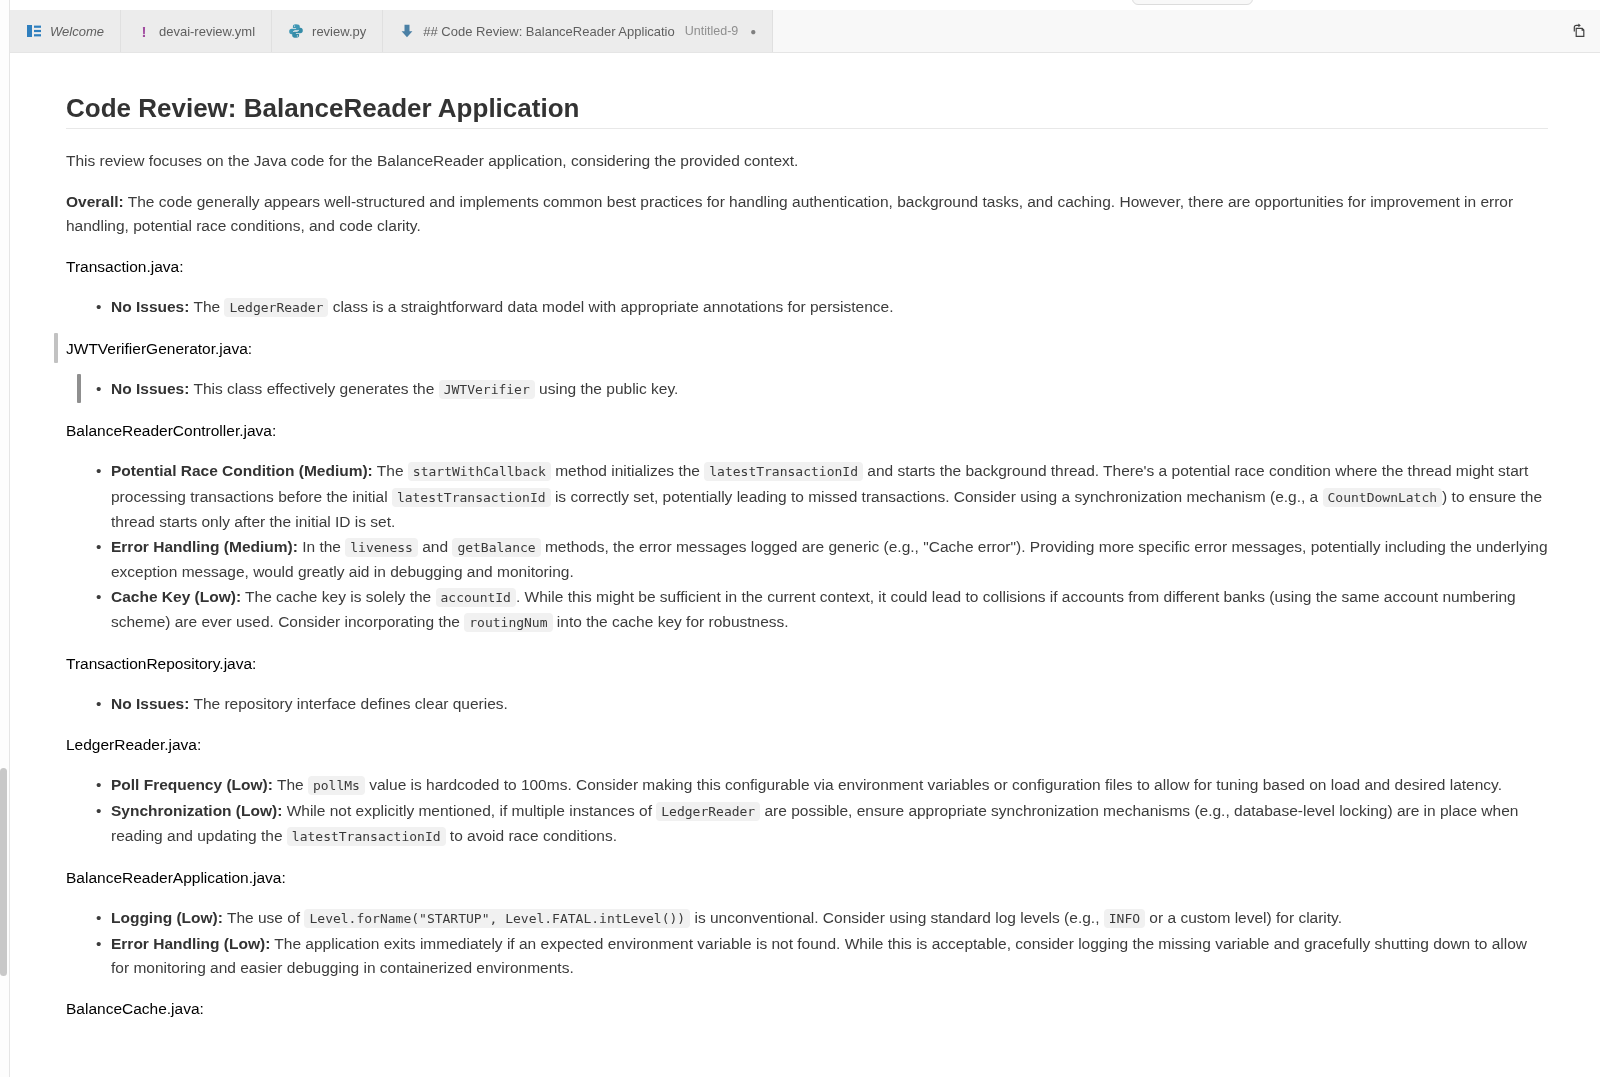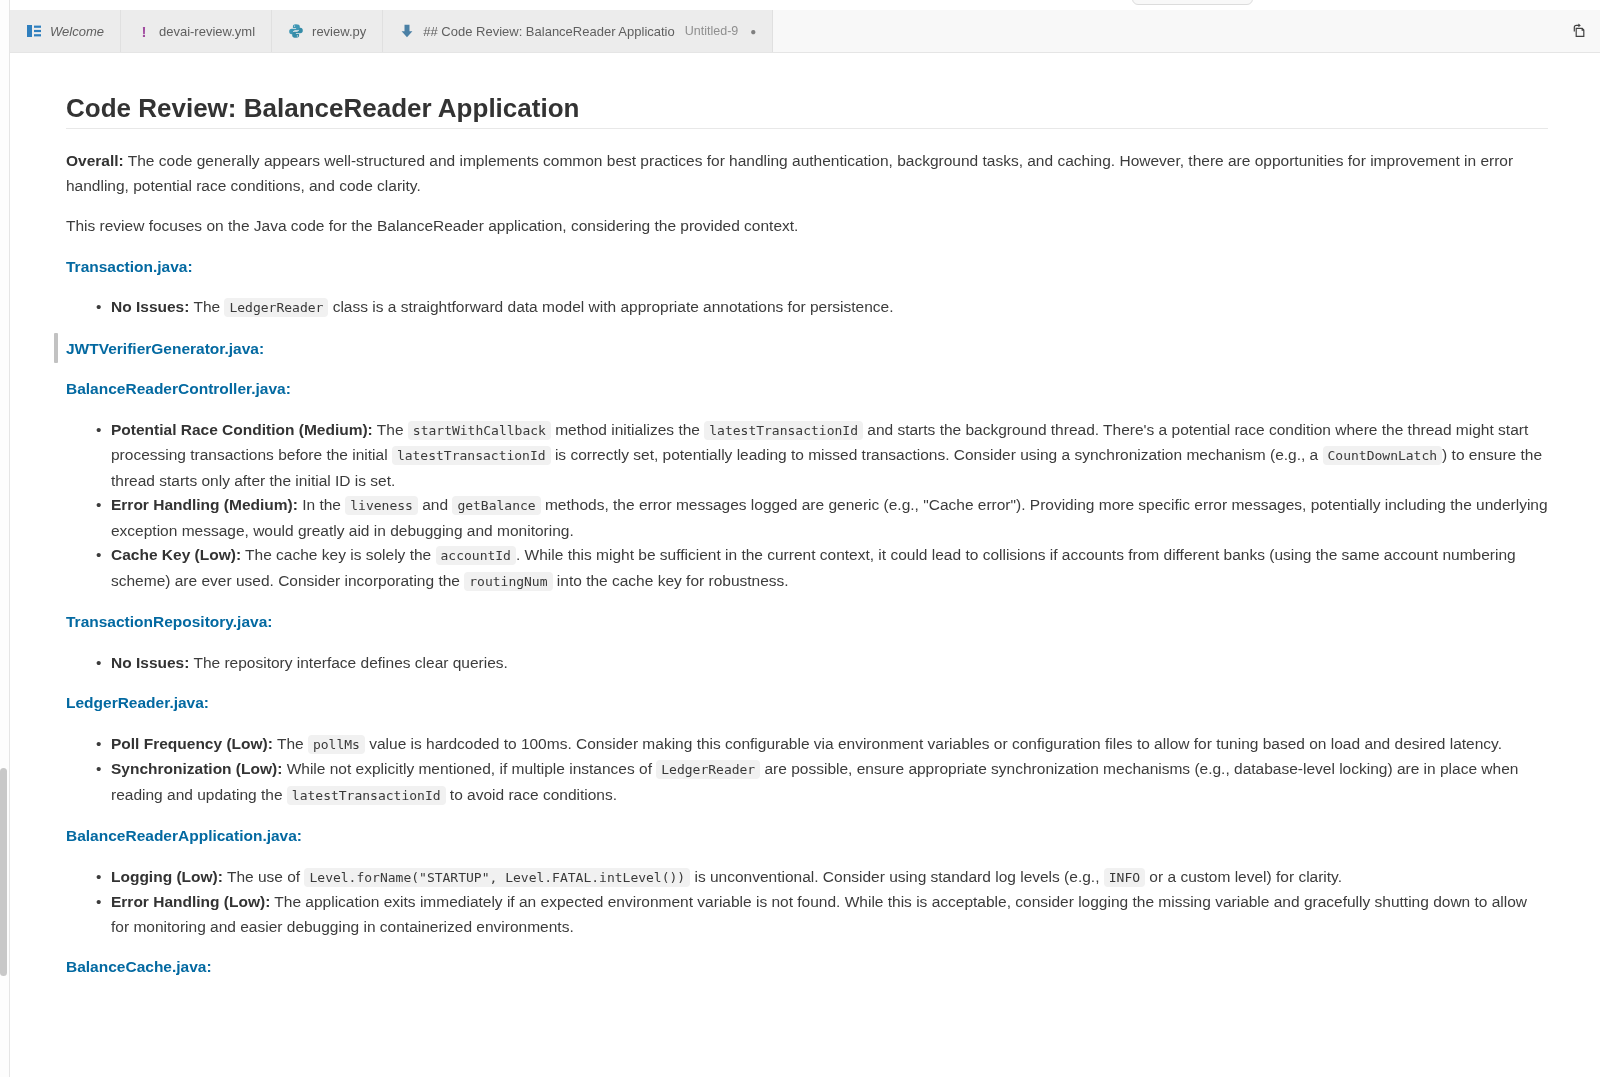--- a/index.html
+++ b/index.html
@@ -45,21 +45,21 @@
   .md-body h1 { font-size:26px; line-height:34px; font-weight:700; color:#333333;
                 padding-bottom:3px; border-bottom:1px solid #e8e8e8; margin-bottom:20px; }
   .md-body p { margin:16px 0; }
   .md-body strong { font-weight:700; color:#333333; }
   .md-body code { font-family:"DejaVu Sans Mono", monospace; font-size:13px;
                   background:#f1f1f1; border-radius:4px; padding:2px 5px; color:#393939;
                   white-space:nowrap; }
   .issue-list { margin:16px 0; padding-left:45px; list-style:none; }
   .issue-item { position:relative; margin:0; }
   .issue-item::before { content:"•"; position:absolute; left:-15px; top:0; color:#3c3c3c; }
-  .file-heading { font-weight:700; color:#0369a1; position:relative; }
+  .file-heading { font-weight:400; color:#000000; position:relative; }
   .file-heading.with-bar::before { content:""; position:absolute; left:-12px; top:-4px;
                   width:4px; height:30px; background:#c2c2c2; border-radius:1px; }
   .issue-item.with-bar-li .sync-bar { position:absolute; left:-34px; top:-3px; width:4px;
                   height:29px; background:#8f8f8f; border-radius:1px; }
 </style>
 </head>
 <body>
 
 <div class="top-strip">
   <div class="command-center-remnant"></div>
@@ -110,28 +110,31 @@
       <path d="M12.2 5.4v1.7h1.6" fill="none" stroke="#424242" stroke-width="1.2"></path>
       <path d="M9.6 2.4H6.3c-1.2 0-2 .8-2 2v4" fill="none" stroke="#424242" stroke-width="1.2"></path>
       <path d="M8.4 0.6l2.4 1.8-2.4 1.8z" fill="#424242"></path>
     </svg>
   </div>
 </div>
 
 <div class="content">
   <div class="md-body">
     <h1>Code Review: BalanceReader Application</h1>
+    <p>This review focuses on the Java code for the BalanceReader application, considering the provided context.</p>
     <p><strong>Overall:</strong><span> The code generally appears well-structured and implements common best practices for handling authentication, background tasks, and caching. However, there are opportunities for improvement in error handling, potential race conditions, and code clarity.</span></p>
-    <p>This review focuses on the Java code for the BalanceReader application, considering the provided context.</p>
     <div>
         <p class="file-heading">Transaction.java:</p>
         <ul class="issue-list">
           <li class="issue-item"><strong>No Issues:</strong> The <code>LedgerReader</code> class is a straightforward data model with appropriate annotations for persistence.</li>
         </ul>
         <p class="file-heading with-bar">JWTVerifierGenerator.java:</p>
+        <ul class="issue-list">
+          <li class="issue-item with-bar-li"><span class="sync-bar"></span><strong>No Issues:</strong> This class effectively generates the <code>JWTVerifier</code> using the public key.</li>
+        </ul>
         <p class="file-heading">BalanceReaderController.java:</p>
         <ul class="issue-list">
           <li class="issue-item"><strong>Potential Race Condition (Medium):</strong> The <code>startWithCallback</code> method initializes the <code>latestTransactionId</code> and starts the background thread. There's a potential race condition where the thread might start processing transactions before the initial <code>latestTransactionId</code> is correctly set, potentially leading to missed transactions. Consider using a synchronization mechanism (e.g., a <code>CountDownLatch</code>) to ensure the thread starts only after the initial ID is set.</li>
           <li class="issue-item"><strong>Error Handling (Medium):</strong> In the <code>liveness</code> and <code>getBalance</code> methods, the error messages logged are generic (e.g., "Cache error"). Providing more specific error messages, potentially including the underlying exception message, would greatly aid in debugging and monitoring.</li>
           <li class="issue-item"><strong>Cache Key (Low):</strong> The cache key is solely the <code>accountId</code>. While this might be sufficient in the current context, it could lead to collisions if accounts from different banks (using the same account numbering scheme) are ever used. Consider incorporating the <code>routingNum</code> into the cache key for robustness.</li>
         </ul>
         <p class="file-heading">TransactionRepository.java:</p>
         <ul class="issue-list">
           <li class="issue-item"><strong>No Issues:</strong> The repository interface defines clear queries.</li>
         </ul>

